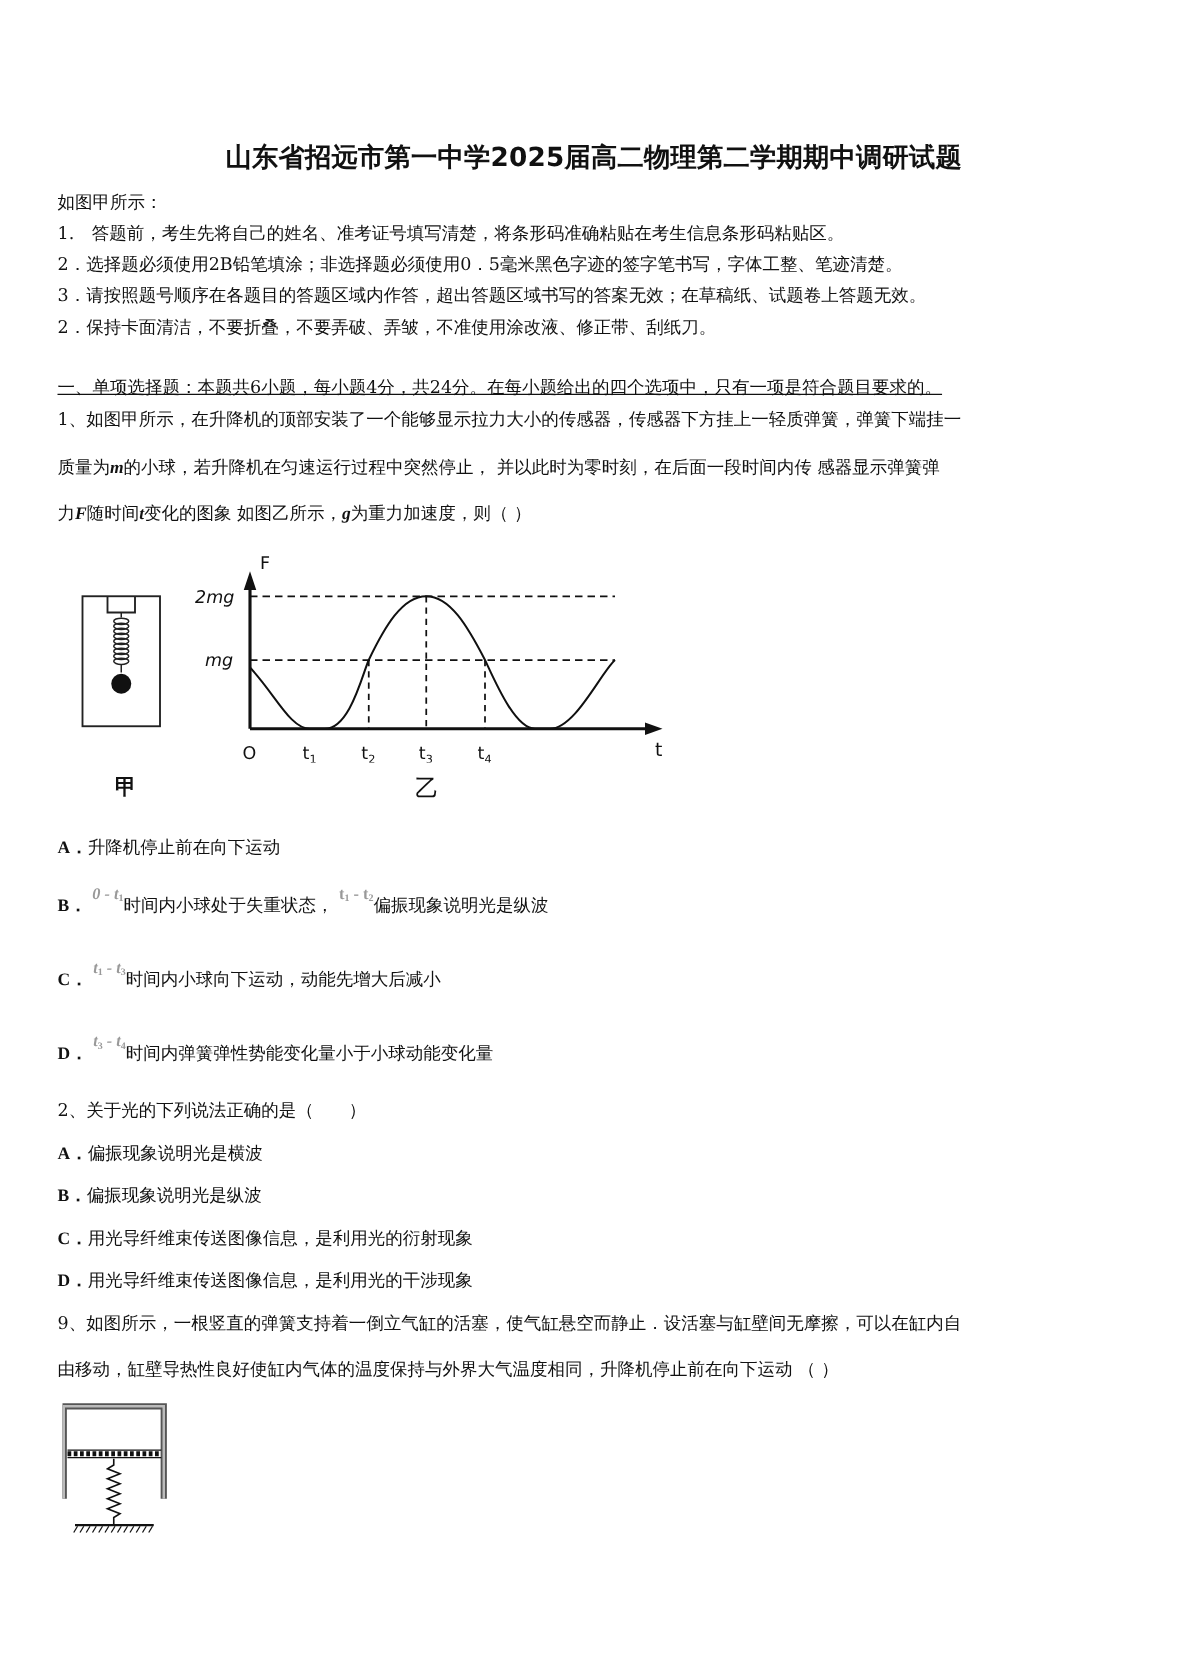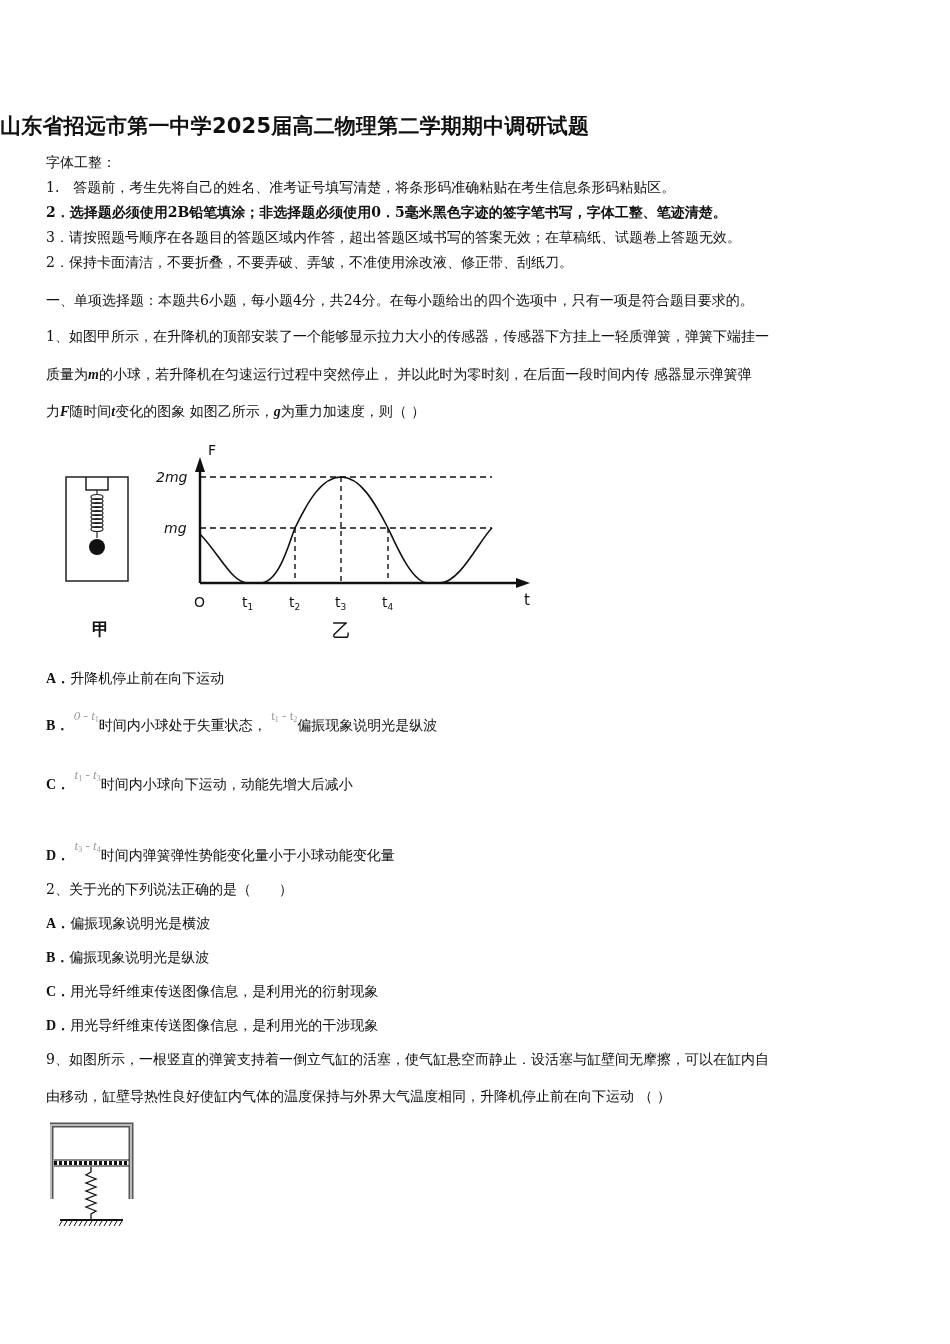--- a/index.html
+++ b/index.html
@@ -1,40 +1,40 @@
 <!DOCTYPE html>
 <html><head>
 <meta charset="utf-8">
 <style>
   html, body { margin:0; padding:0; background:#ffffff; }
   body { width:950px; height:1344px; position:relative; overflow:hidden;
          font-family:"DejaVu Serif", "Liberation Serif", serif; color:#111; }
   .abs { position:absolute; }
-  .title { left:0; width:950px; top:112px; font-family:"DejaVu Sans","Liberation Sans",sans-serif;
+  .title { left:0; width:950px; top:112px; text-align:center; font-family:"DejaVu Sans","Liberation Sans",sans-serif;
            font-weight:bold; font-size:21px; letter-spacing:0.2px; }
   .line { font-size:14px; white-space:nowrap; line-height:20px; }
   .opt-label { font-weight:bold; font-family:"Liberation Serif", serif; }
-  .math-small { font-family:"Liberation Serif", serif; font-style:italic; color:#999; font-size:13px; }
+  .math-small { font-family:"Liberation Serif", serif; font-style:italic; color:#999; font-size:13px;font-weight:bold; }
   .math-up { position:relative; top:-10px; }
   .sub { font-size:8px; vertical-align:-2px; font-style:normal; }
   i.v { font-family:"Liberation Serif", serif; font-style:italic; font-weight:bold; }
   svg text { font-family:"DejaVu Sans","Liberation Sans",sans-serif; }
 </style>
 </head>
 <body>
 
 <div class="abs title">山东省招远市第一中学2025届高二物理第二学期期中调研试题</div>
 
-<div class="abs line" style="left:46px;top:152px;">字体工整：</div>
+<div class="abs line" style="left:46px;top:152px;">如图甲所示：</div>
 <div class="abs line" style="left:46px;top:177px;">1.　答题前，考生先将自己的姓名、准考证号填写清楚，将条形码准确粘贴在考生信息条形码粘贴区。</div>
-<div class="abs line" style="left:46px;top:202px;font-weight:bold;">2．选择题必须使用2B铅笔填涂；非选择题必须使用0．5毫米黑色字迹的签字笔书写，字体工整、笔迹清楚。</div>
+<div class="abs line" style="left:46px;top:202px;">2．选择题必须使用2B铅笔填涂；非选择题必须使用0．5毫米黑色字迹的签字笔书写，字体工整、笔迹清楚。</div>
 <div class="abs line" style="left:46px;top:227px;">3．请按照题号顺序在各题目的答题区域内作答，超出答题区域书写的答案无效；在草稿纸、试题卷上答题无效。</div>
 <div class="abs line" style="left:46px;top:252px;">2．保持卡面清洁，不要折叠，不要弄破、弄皱，不准使用涂改液、修正带、刮纸刀。</div>
 
-<div class="abs line" style="left:46px;top:290px;">一、单项选择题：本题共6小题，每小题4分，共24分。在每小题给出的四个选项中，只有一项是符合题目要求的。</div>
+<div class="abs line" style="left:46px;top:300px;text-decoration:underline;">一、单项选择题：本题共6小题，每小题4分，共24分。在每小题给出的四个选项中，只有一项是符合题目要求的。</div>
 
 <div class="abs line" style="left:46px;top:326px;">1、如图甲所示，在升降机的顶部安装了一个能够显示拉力大小的传感器，传感器下方挂上一轻质弹簧，弹簧下端挂一</div>
 <div class="abs line" style="left:46px;top:364px;">
   <span>质量为</span><i class="v">m</i><span>的小球，若升降机在匀速运行过程中突然停止，  并以此时为零时刻，在后面一段时间内传 感器显示弹簧弹</span>
 </div>
 <div class="abs line" style="left:46px;top:401px;">
   <span>力</span><i class="v">F</i><span>随时间</span><i class="v">t</i><span>变化的图象 如图乙所示，</span><i class="v">g</i><span>为重力加速度，则（    ）</span>
 </div>
 
 <svg class="abs" style="left:60px;top:470px;" width="80" height="118">
@@ -90,21 +90,21 @@
 </div>
 <div class="abs line" style="left:46px;top:715px;">
   <span class="opt-label">B．</span>
   <span class="math-small math-up"><span>0 - t</span><span class="sub">1</span></span><span>时间内小球处于失重状态，</span>
   <span class="math-small math-up" style="font-style:normal;"><span>t</span><span class="sub">1</span><span> - t</span><span class="sub">2</span></span><span>偏振现象说明光是纵波</span>
 </div>
 <div class="abs line" style="left:46px;top:774px;">
   <span class="opt-label">C．</span>
   <span class="math-small math-up"><span>t</span><span class="sub">1</span><span> - t</span><span class="sub">3</span></span><span>时间内小球向下运动，动能先增大后减小</span>
 </div>
-<div class="abs line" style="left:46px;top:833px;margin-top:12px;">
+<div class="abs line" style="left:46px;top:833px;">
   <span class="opt-label">D．</span>
   <span class="math-small math-up"><span>t</span><span class="sub">3</span><span> - t</span><span class="sub">4</span></span><span>时间内弹簧弹性势能变化量小于小球动能变化量</span>
 </div>
 
 <div class="abs line" style="left:46px;top:879px;">2、关于光的下列说法正确的是（　　）</div>
 <div class="abs line" style="left:46px;top:913px;">
   <span class="opt-label">A．</span><span>偏振现象说明光是横波</span>
 </div>
 <div class="abs line" style="left:46px;top:947px;text-align:right;">
   <span class="opt-label">B．</span><span>偏振现象说明光是纵波</span>

